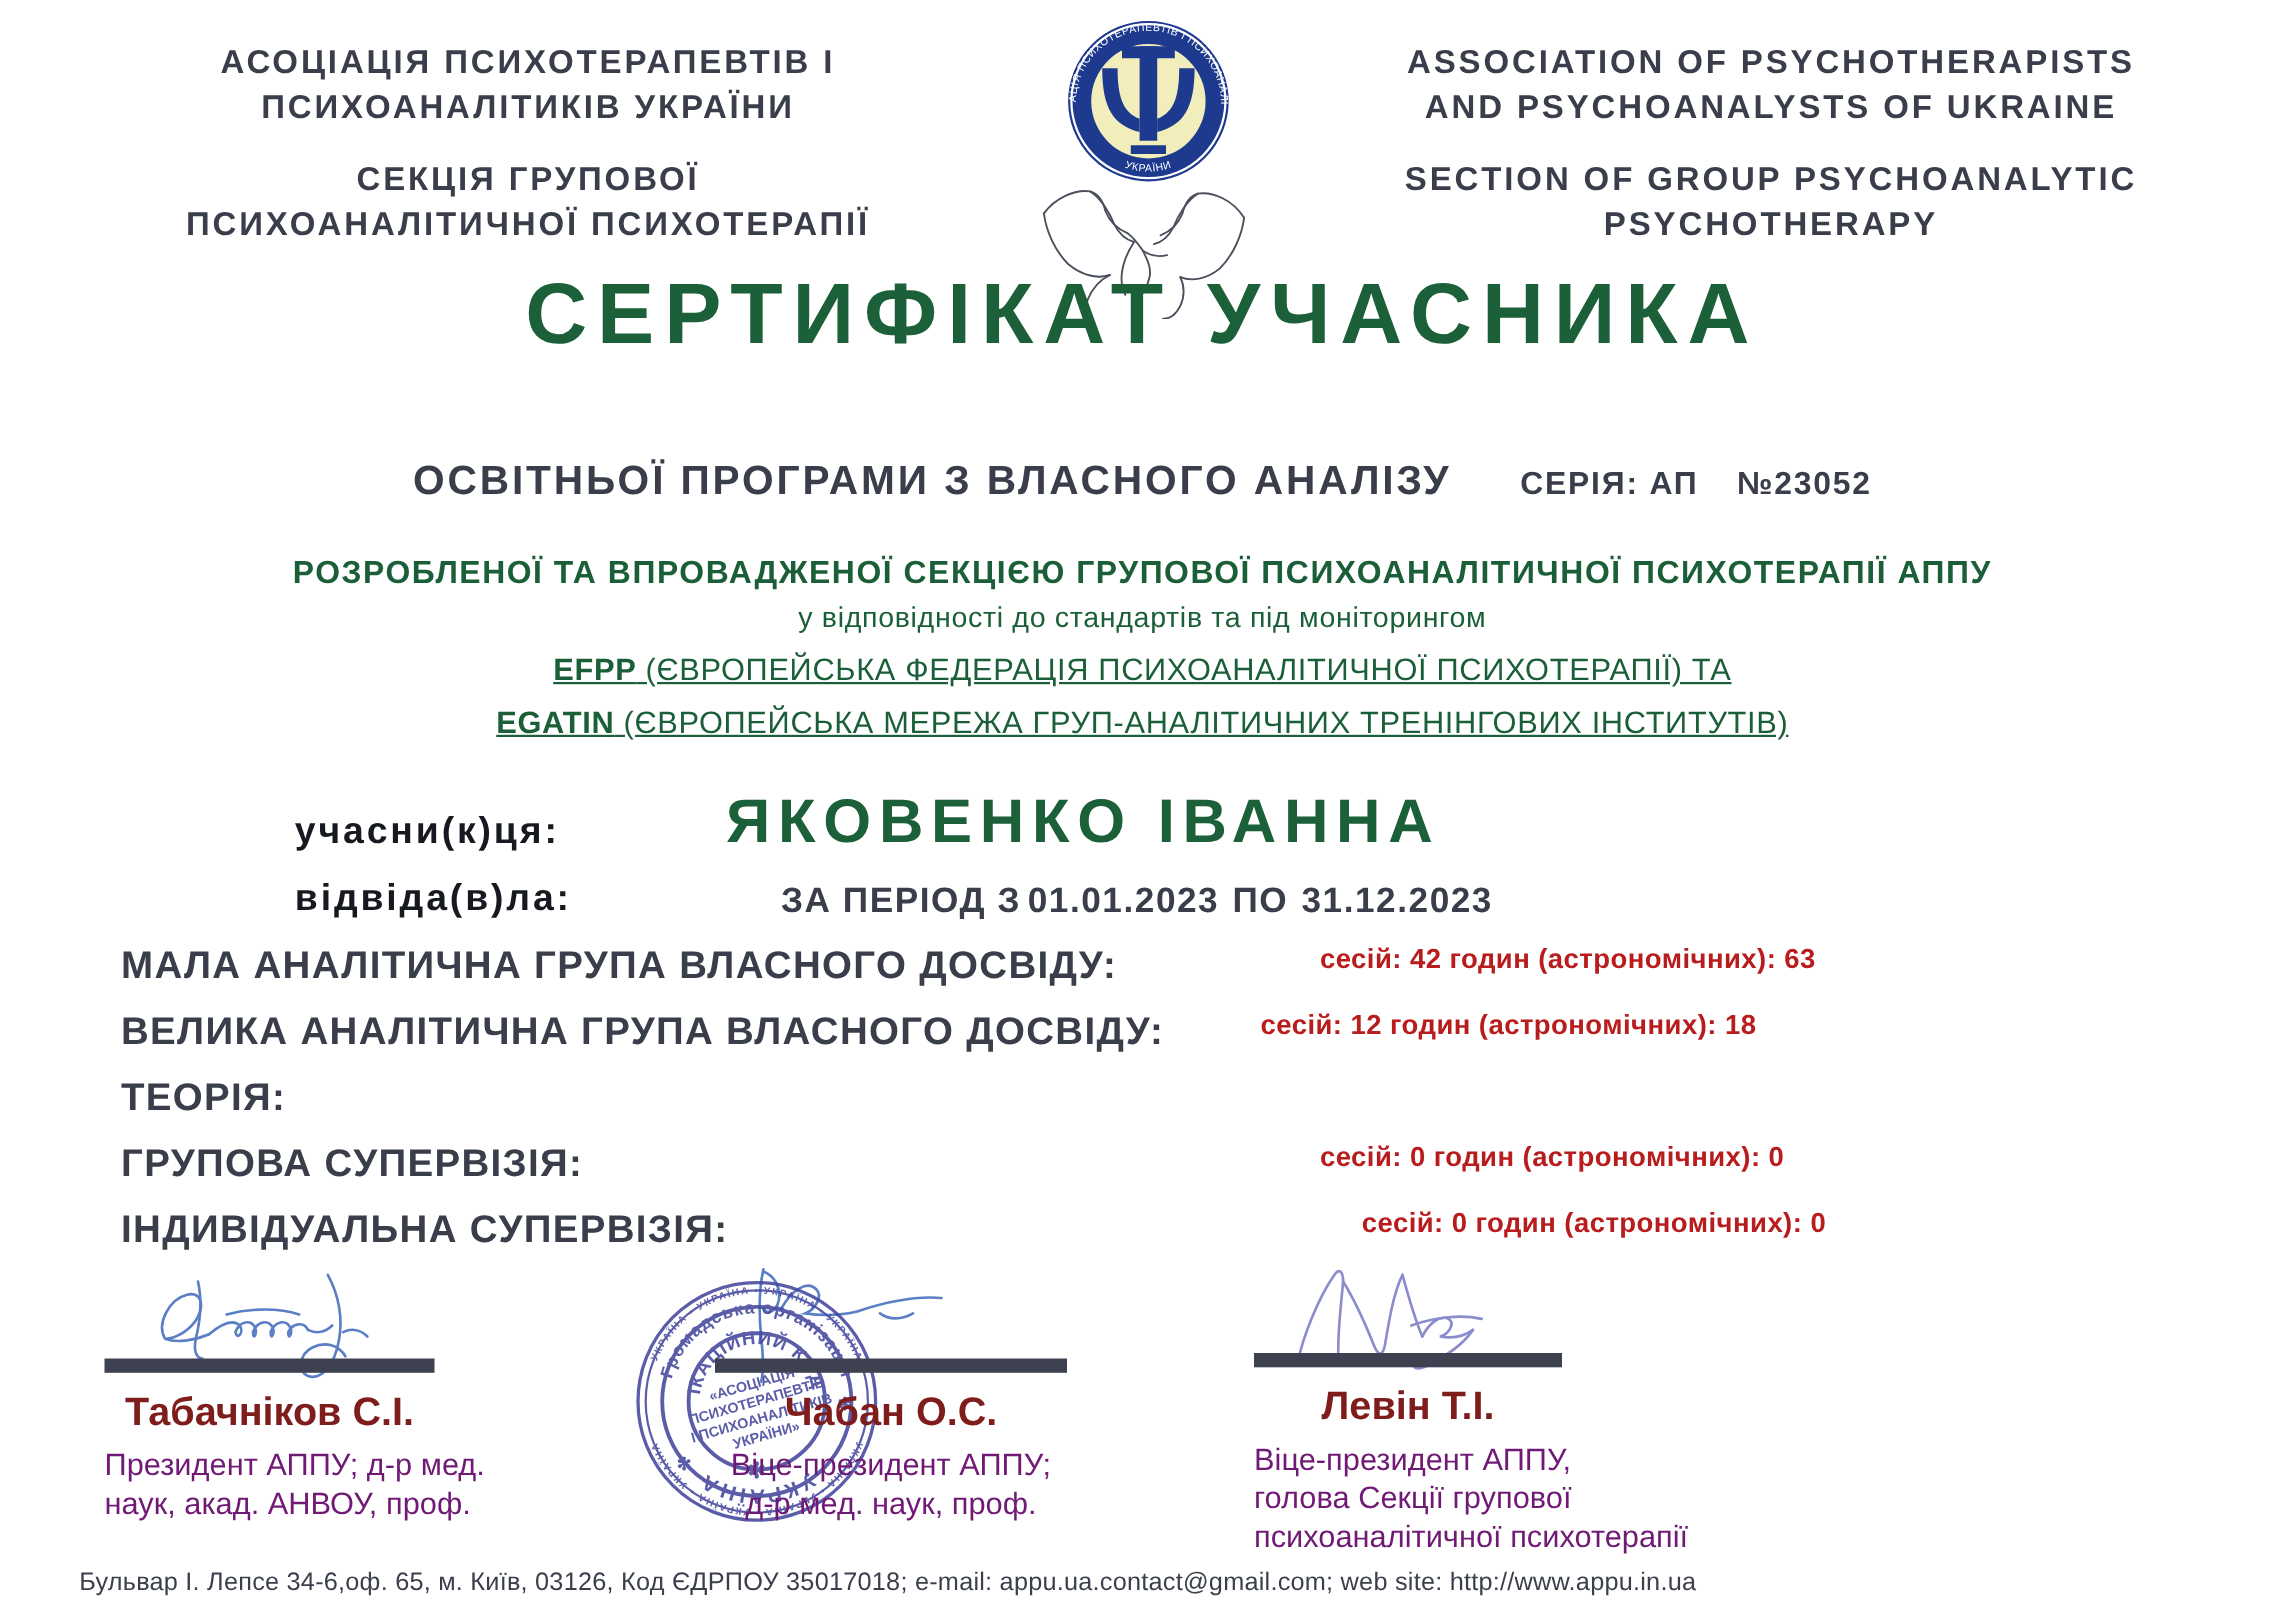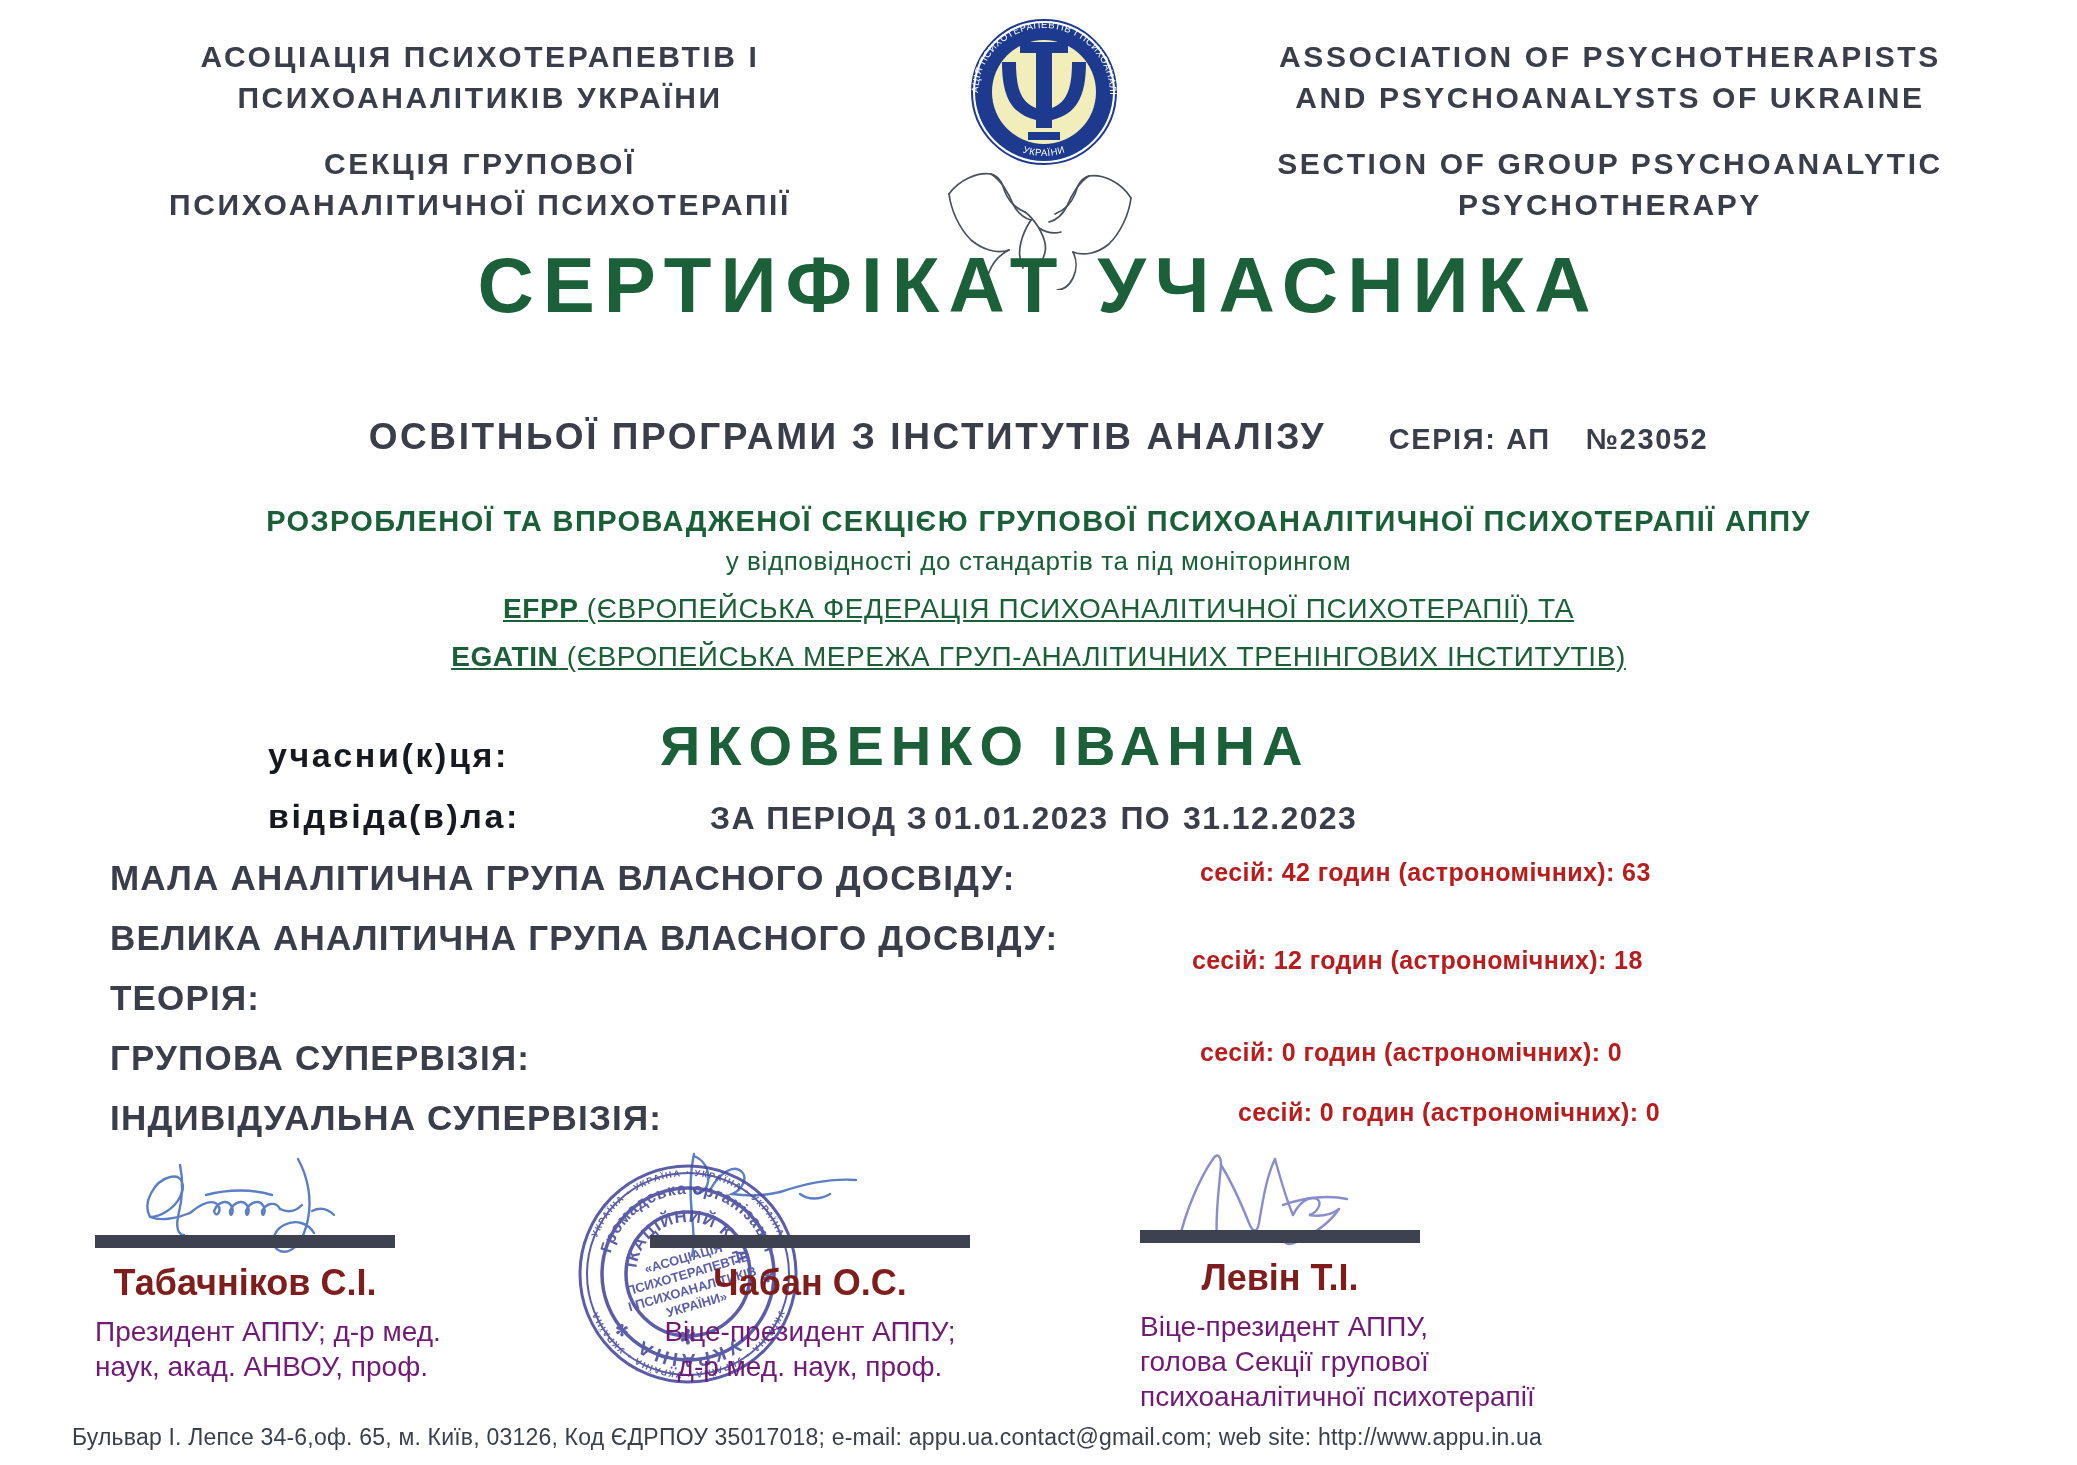--- a/index.html
+++ b/index.html
@@ -105,21 +105,21 @@
     position:absolute;left:110px;
     font-size:35px;font-weight:bold;letter-spacing:1.2px;color:#3a3e4b;
     white-space:nowrap;
   }
   .row .rr{
     position:absolute;
     font-size:25px;font-weight:bold;letter-spacing:.4px;color:#b91c1c;
     white-space:nowrap;
   }
   .r0 .rr{left:1200px;}
-  .r1 .rr{left:1192px;margin-top:28px;}
+  .r1 .rr{left:1146px;}
   .r2 .rr{left:1200px;}
   .r3 .rr{left:1200px;}
   .r4 .rr{left:1238px;}
 
   
   .sigs{position:absolute;left:0;top:1150px;width:2077px;height:280px;}
   .sig{position:absolute;text-align:center;}
   .sig .rule{
     height:13px;background:#3e4250;margin:0 auto;
   }
@@ -214,21 +214,21 @@
         <path d="M74 100 C66 104 58 112 54 122 C50 132 52 138 56 140"></path>
         <path d="M138 102 C142 110 142 120 138 128 C134 136 128 140 122 140"></path>
         <path d="M104 78 C110 82 118 84 126 82"></path>
       </g>
     </svg>
   </div>
 
   <div class="title">СЕРТИФІКАТ УЧАСНИКА</div>
 
   <div class="subtitle-row">
-    <span class="subtitle">ОСВІТНЬОЇ ПРОГРАМИ З ІНСТИТУТІВ АНАЛІЗУ</span>
+    <span class="subtitle">ОСВІТНЬОЇ ПРОГРАМИ З ВЛАСНОГО АНАЛІЗУ</span>
     <span class="series">
       <span>СЕРІЯ: АП</span><span class="num">№23052</span>
     </span>
   </div>
 
   <div class="greenblock">
     <div class="g1">РОЗРОБЛЕНОЇ ТА ВПРОВАДЖЕНОЇ СЕКЦІЄЮ ГРУПОВОЇ ПСИХОАНАЛІТИЧНОЇ ПСИХОТЕРАПІЇ АППУ</div>
     <div class="g2">у відповідності до стандартів та під моніторингом</div>
     <div class="g3"><b>EFPP</b><span> (ЄВРОПЕЙСЬКА ФЕДЕРАЦІЯ ПСИХОАНАЛІТИЧНОЇ ПСИХОТЕРАПІЇ) ТА</span></div>
     <div class="g3"><b>EGATIN</b><span> (ЄВРОПЕЙСЬКА МЕРЕЖА ГРУП-АНАЛІТИЧНИХ ТРЕНІНГОВИХ ІНСТИТУТІВ)</span></div>

